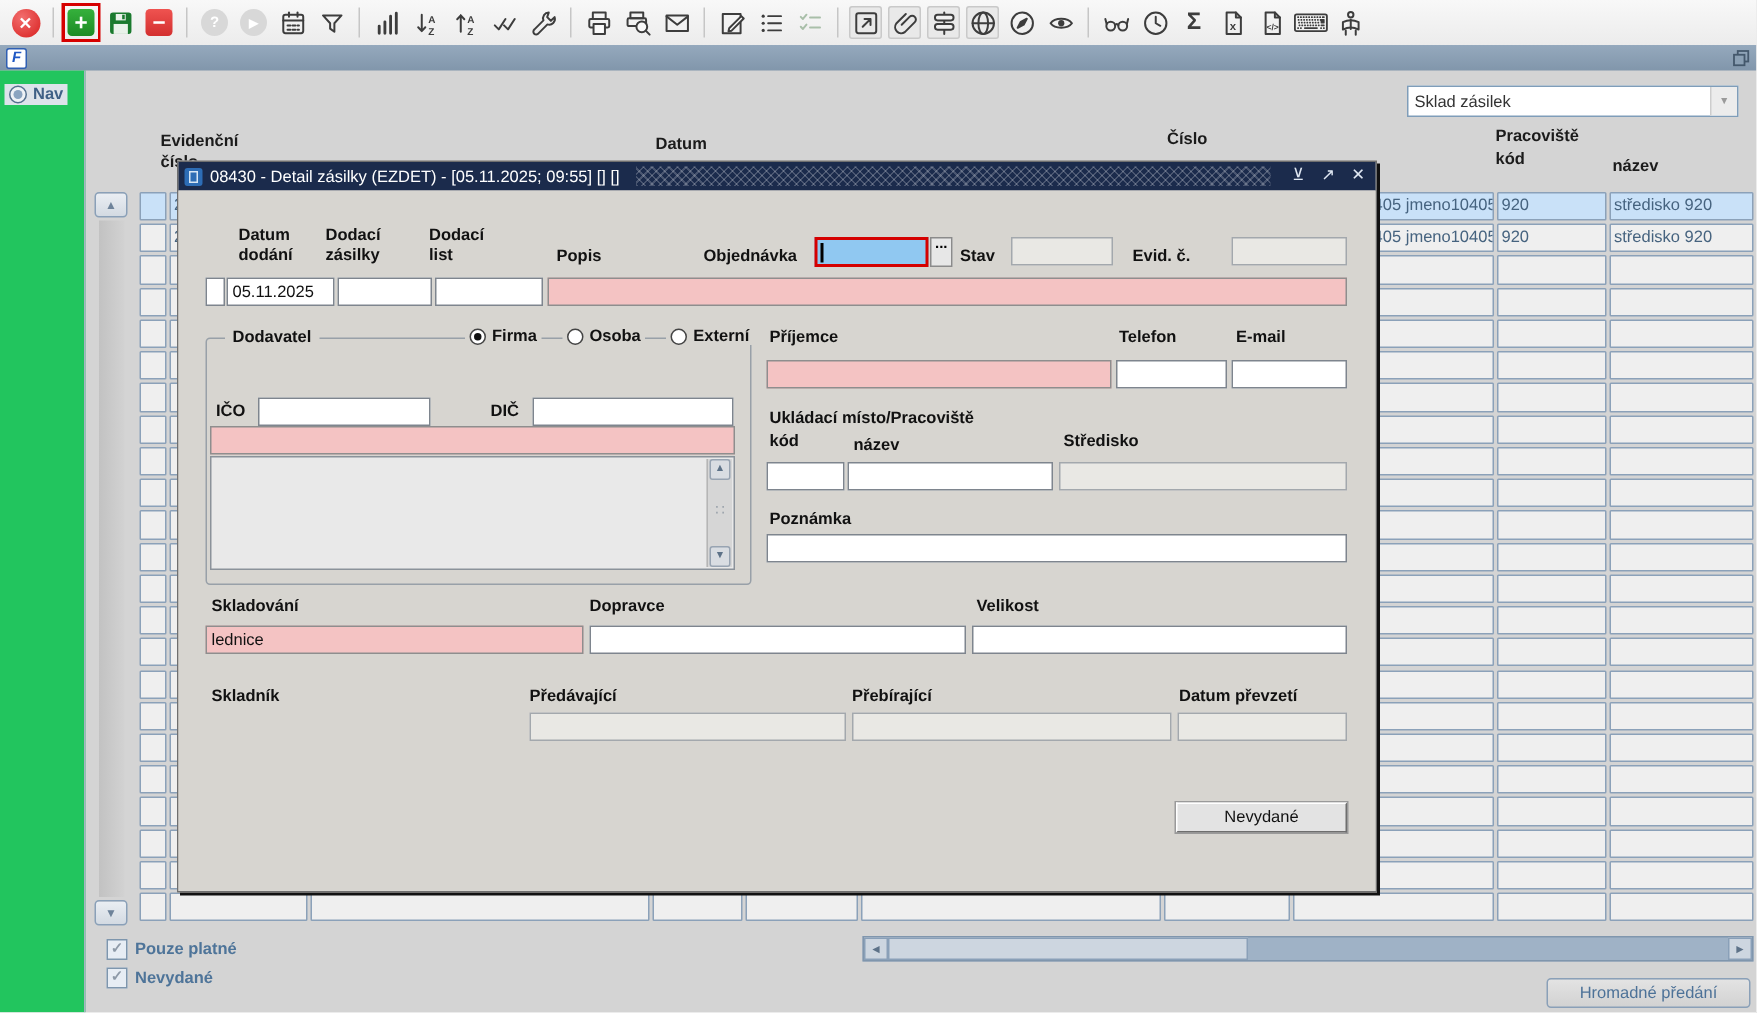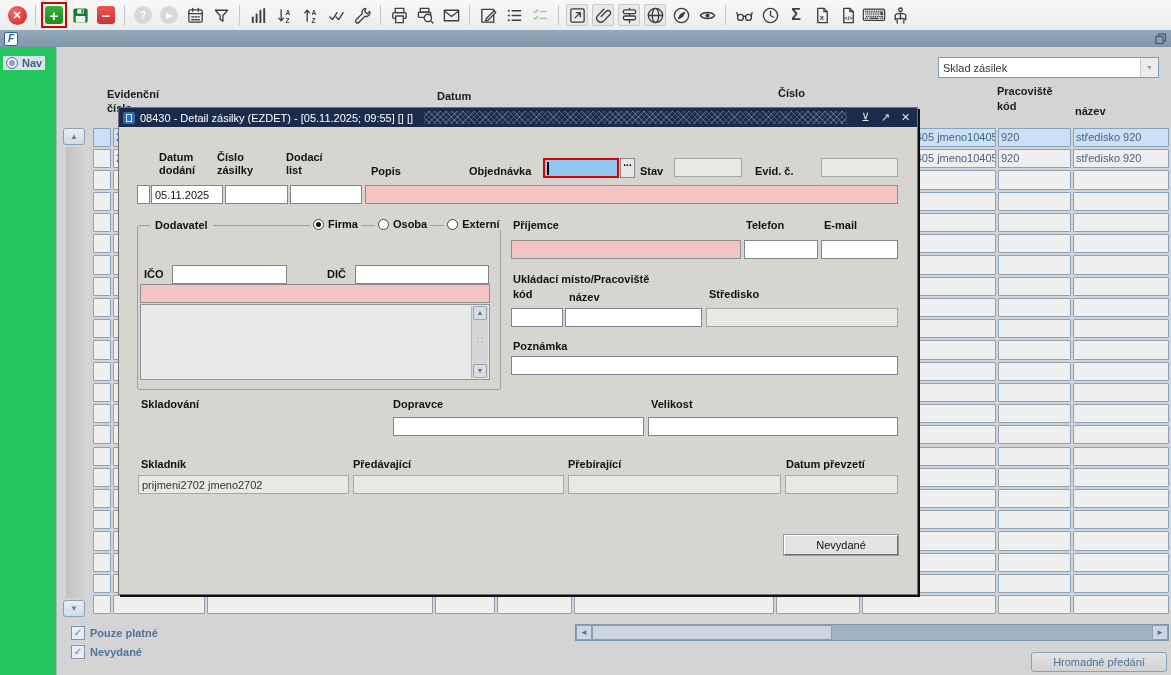--- a/index.html
+++ b/index.html
@@ -610,21 +610,21 @@
       <span class="dlg-ico"></span>
       <span>08430 - Detail zásilky (EZDET) - [05.11.2025; 09:55]  []  []</span>
       <span class="dlg-pattern"></span>
       <span class="dlg-btn">⊻</span>
       <span class="dlg-btn">↗</span>
       <span class="dlg-btn">✕</span>
     </div>
     <div class="dlg-body">
 
       <span class="lbl" style="left:40px;top:24px;width:50px">Datum dodání</span>
-      <span class="lbl" style="left:98px;top:24px;width:50px">Číslo zásilky</span>
+      <span class="lbl" style="left:98px;top:24px;width:50px">Dodací zásilky</span>
       <span class="lbl" style="left:167px;top:24px;width:50px">Dodací list</span>
       <span class="lbl" style="left:252px;top:38px">Popis</span>
       <span class="lbl" style="left:350px;top:38px">Objednávka</span>
       <div class="bluefld" style="left:424px;top:31px;width:76px;height:20px">
           <i class="caret"></i>
         </div>
       <div class="dots" style="left:501px;top:31px;width:15px;height:20px">...</div>
       <span class="lbl" style="left:521px;top:38px">Stav</span>
       <input class="inp gray" style="left: 555px; top: 31px; width: 68px;" readonly="">
       <span class="lbl" style="left:636px;top:38px">Evid. č.</span>
@@ -680,28 +680,28 @@
       <input class="inp" style="left: 392px; top: 181px; width: 52px;">
       <input class="inp" style="left: 446px; top: 181px; width: 137px;">
       <input class="inp gray" style="left: 587px; top: 181px; width: 192px;" readonly="">
 
       <span class="lbl" style="left:394px;top:213px">Poznámka</span>
       <input class="inp" style="left: 392px; top: 229px; width: 387px;">
 
       <span class="lbl" style="left:22px;top:271px">Skladování</span>
       <span class="lbl" style="left:274px;top:271px">Dopravce</span>
       <span class="lbl" style="left:532px;top:271px">Velikost</span>
+      <input class="inp pink" style="left: 18px; top: 290px; width: 252px;" value="lednice">
       <input class="inp" style="left: 274px; top: 290px; width: 251px;">
       <input class="inp" style="left: 529px; top: 290px; width: 250px;">
 
       <span class="lbl" style="left:22px;top:331px">Skladník</span>
       <span class="lbl" style="left:234px;top:331px">Předávající</span>
       <span class="lbl" style="left:449px;top:331px">Přebírající</span>
       <span class="lbl" style="left:667px;top:331px">Datum převzetí</span>
-      <input class="inp gray" style="left: 19px; top: 348px; width: 211px;" readonly="" value="prijmeni2702 jmeno2702">
       <input class="inp gray" style="left: 234px; top: 348px; width: 211px;" readonly="">
       <input class="inp gray" style="left: 449px; top: 348px; width: 213px;" readonly="">
       <input class="inp gray" style="left: 666px; top: 348px; width: 113px;" readonly="">
 
       <div class="btn3d" style="left:665px;top:408px;width:114px;height:20px">Nevydané</div>
     </div>
   </div>
 </div>
 
 </body></html>

